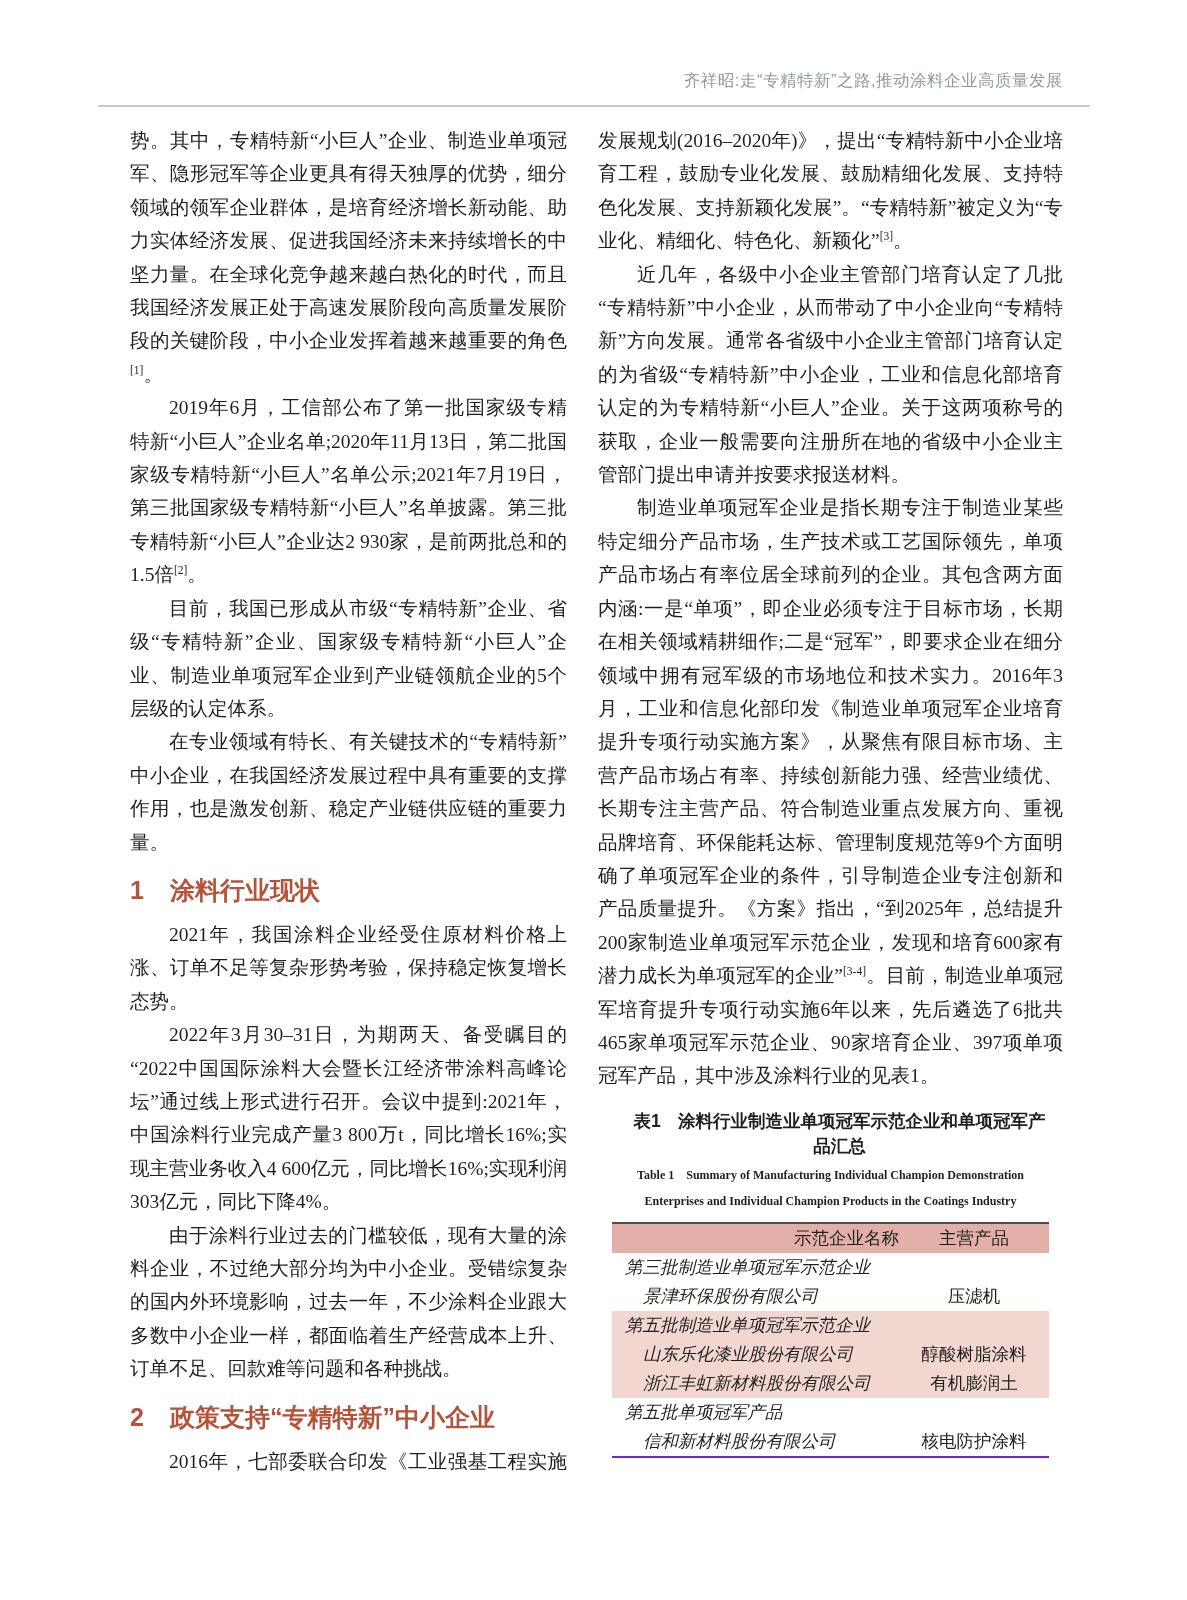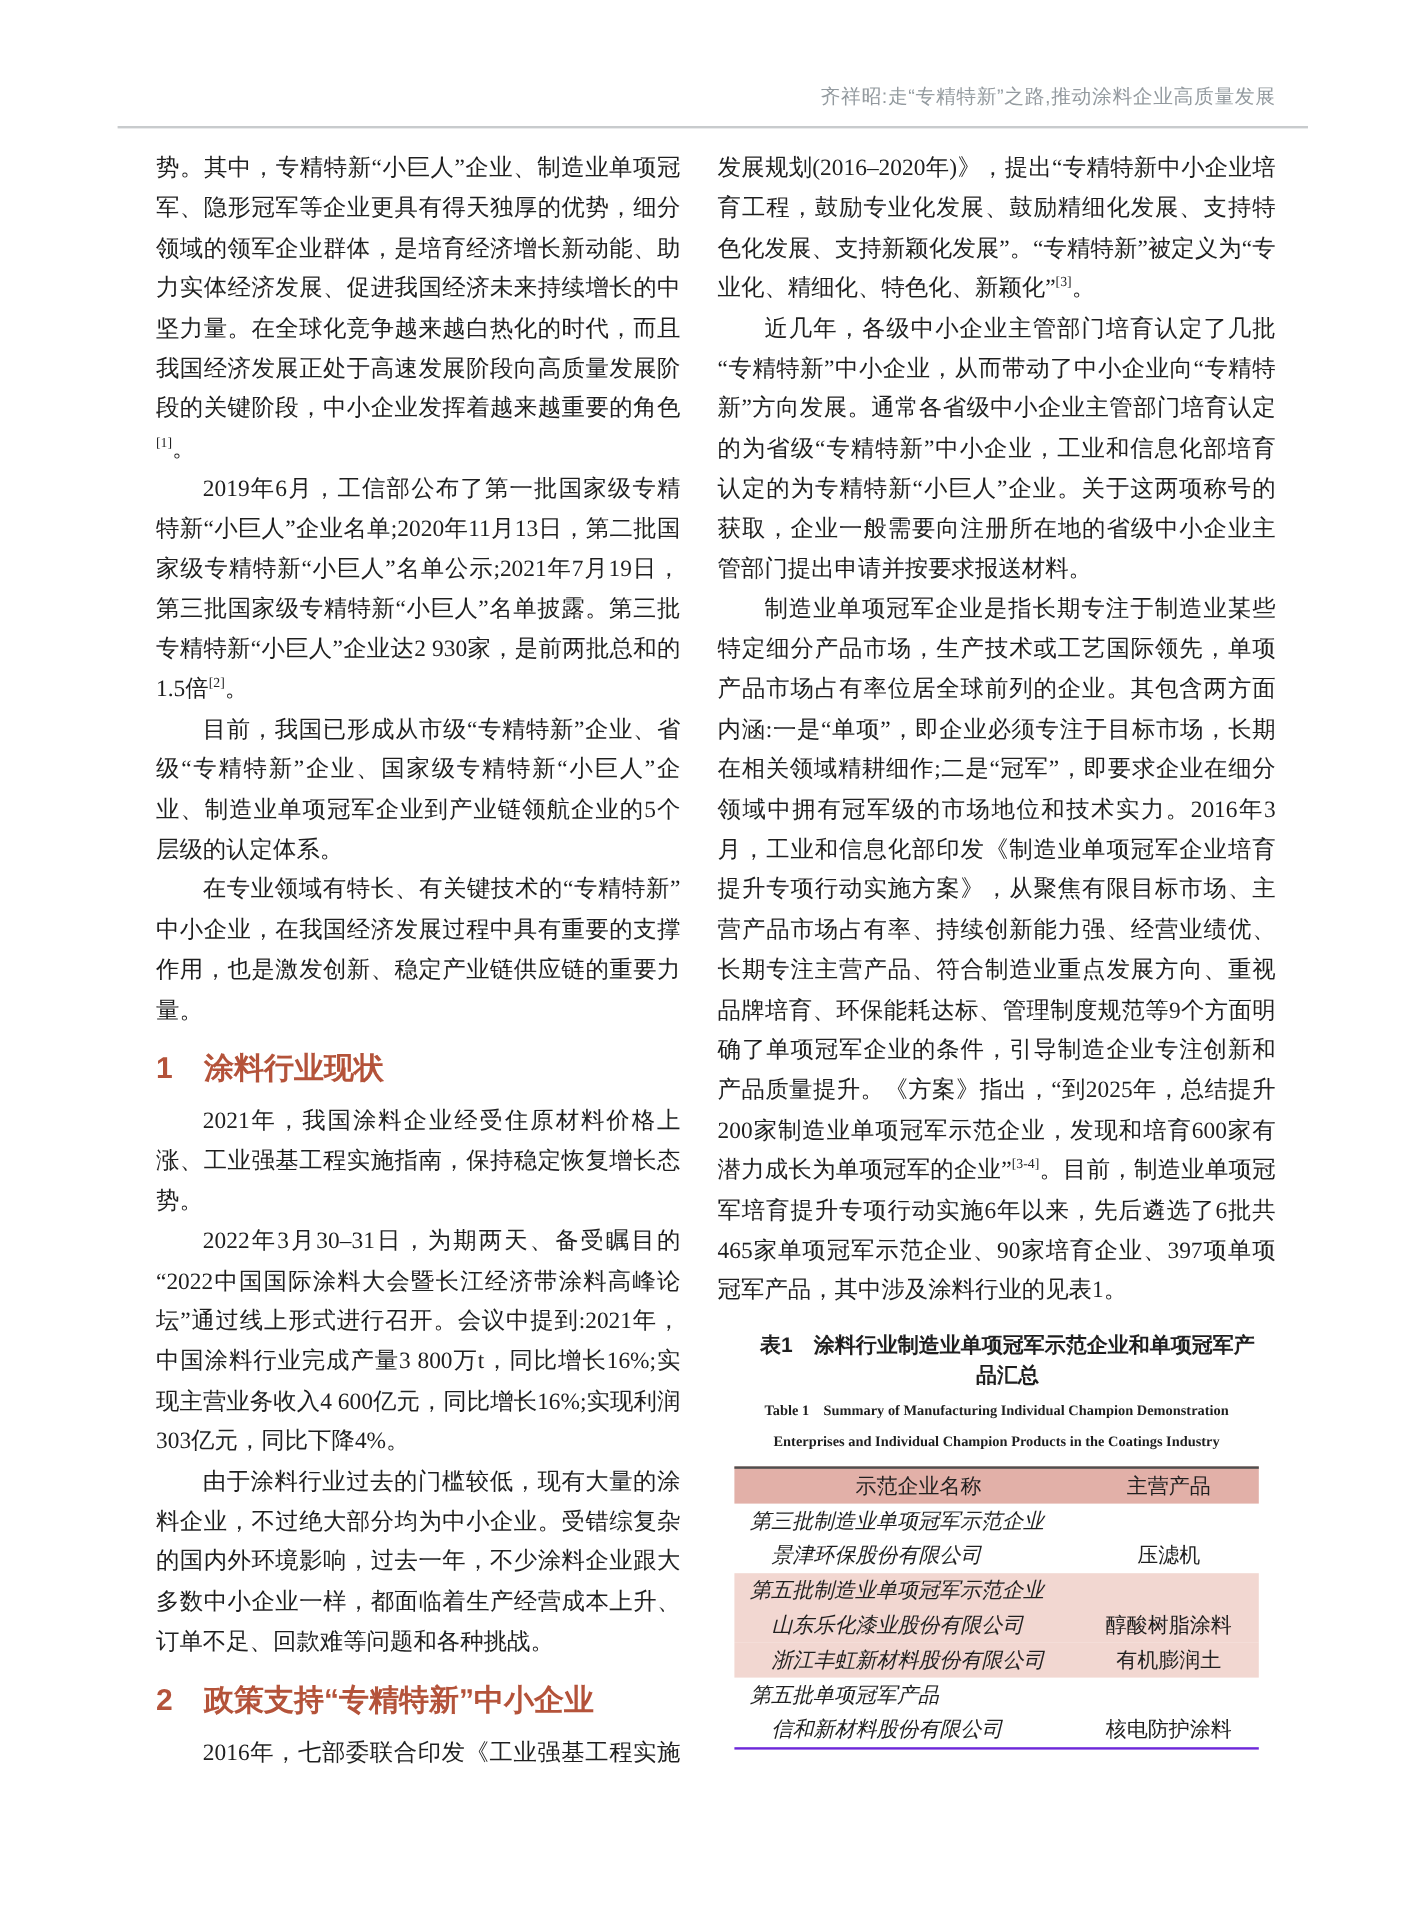--- a/index.html
+++ b/index.html
@@ -67,21 +67,21 @@
     margin:0 14px;
     font-size:17.5px;
   }
   .tbl-head{
     display:flex;align-items:center;
     background:var(--table-header-pink);
     border-top:2px solid #4e4e4e;
     height:29px;
     font-family:"Liberation Sans","DejaVu Sans",sans-serif;
   }
-  .tbl-head .cell-name{flex:1;text-align:center;padding-left:20px;}
+  .tbl-head .cell-name{flex:1;text-align:right;padding-left:20px;}
   .tbl-head .cell-prod{width:150px;text-align:center;}
   .tbl-row{
     display:flex;align-items:center;
     min-height:29px;line-height:29px;
   }
   .tbl-row .cell-name{flex:1;padding-left:13px;font-style:italic;}
   .tbl-row.company .cell-name{padding-left:31px;}
   .tbl-row .cell-prod{width:150px;text-align:center;}
   .tbl-row.hl{background:var(--table-row-pink);}
   .tbl-bottom-rule{border-bottom:2px solid #6d28d9;}
@@ -120,21 +120,21 @@
     <div class="col left">
       <p class="noindent">势。其中，专精特新“小巨人”企业、制造业单项冠军、隐形冠军等企业更具有得天独厚的优势，细分领域的领军企业群体，是培育经济增长新动能、助力实体经济发展、促进我国经济未来持续增长的中坚力量。在全球化竞争越来越白热化的时代，而且我国经济发展正处于高速发展阶段向高质量发展阶段的关键阶段，中小企业发挥着越来越重要的角色<sup>[1]</sup>。</p>
       <p>2019年6月，工信部公布了第一批国家级专精特新“小巨人”企业名单;2020年11月13日，第二批国家级专精特新“小巨人”名单公示;2021年7月19日，第三批国家级专精特新“小巨人”名单披露。第三批专精特新“小巨人”企业达2 930家，是前两批总和的1.5倍<sup>[2]</sup>。</p>
       <p>目前，我国已形成从市级“专精特新”企业、省级“专精特新”企业、国家级专精特新“小巨人”企业、制造业单项冠军企业到产业链领航企业的5个层级的认定体系。</p>
       <p>在专业领域有特长、有关键技术的“专精特新”中小企业，在我国经济发展过程中具有重要的支撑作用，也是激发创新、稳定产业链供应链的重要力量。</p>
 
       <div class="sec-heading">
         <span class="sec-num">1</span><span>涂料行业现状</span>
       </div>
 
-      <p>2021年，我国涂料企业经受住原材料价格上涨、工业强基工程实施指南，保持稳定恢复增长态势。</p>
+      <p>2021年，我国涂料企业经受住原材料价格上涨、订单不足等复杂形势考验，保持稳定恢复增长态势。</p>
       <p>2022年3月30–31日，为期两天、备受瞩目的“2022中国国际涂料大会暨长江经济带涂料高峰论坛”通过线上形式进行召开。会议中提到:2021年，中国涂料行业完成产量3 800万t，同比增长16%;实现主营业务收入4 600亿元，同比增长16%;实现利润303亿元，同比下降4%。</p>
       <p>由于涂料行业过去的门槛较低，现有大量的涂料企业，不过绝大部分均为中小企业。受错综复杂的国内外环境影响，过去一年，不少涂料企业跟大多数中小企业一样，都面临着生产经营成本上升、订单不足、回款难等问题和各种挑战。</p>
 
       <div class="sec-heading">
         <span class="sec-num">2</span><span>政策支持“专精特新”中小企业</span>
       </div>
 
       <p>2016年，七部委联合印发《工业强基工程实施指南(2016–2020年)》，提出培育一批专精特新“小巨人”企业，这是首次在官方政策中将“专精特新”和“小巨人”两词放在一起，从这份文件开始“专精特新小巨人”成为一个专门的指向和体系。文件提出要培育百强专精特新“小巨人”企业。通过基础产品和技术的开发和产业化，形成100家左右核心基础零部件(元器件)、关键基础材料、先进基础工艺的“专精特新”企业。</p>
 
     </div>

